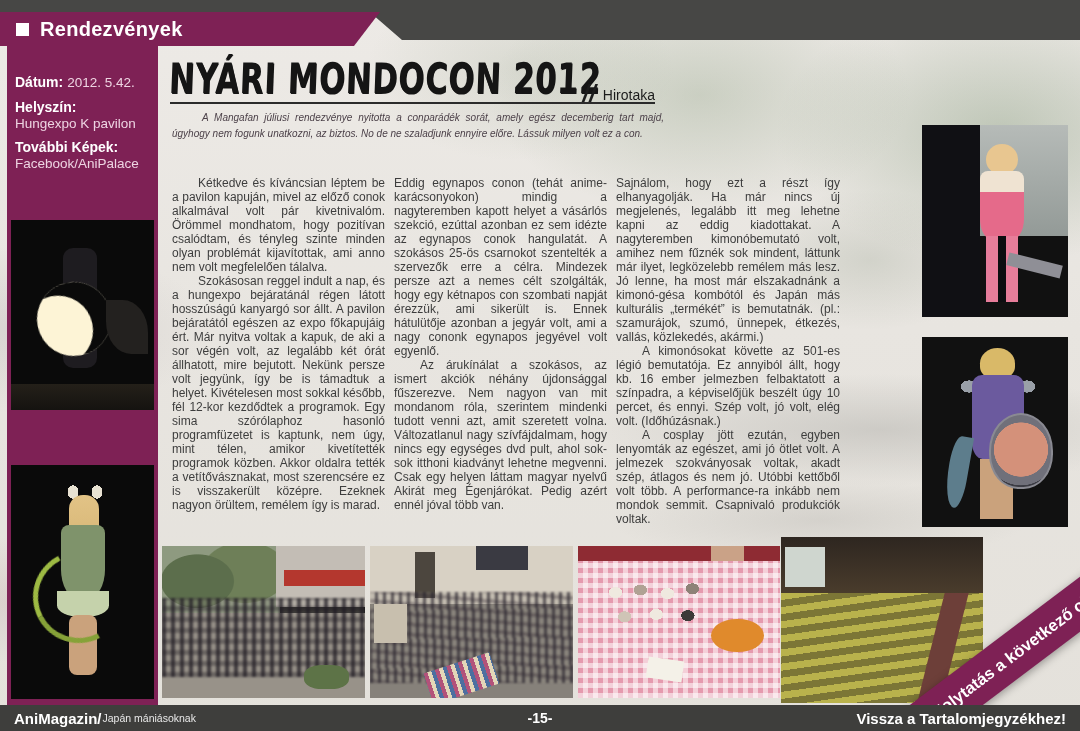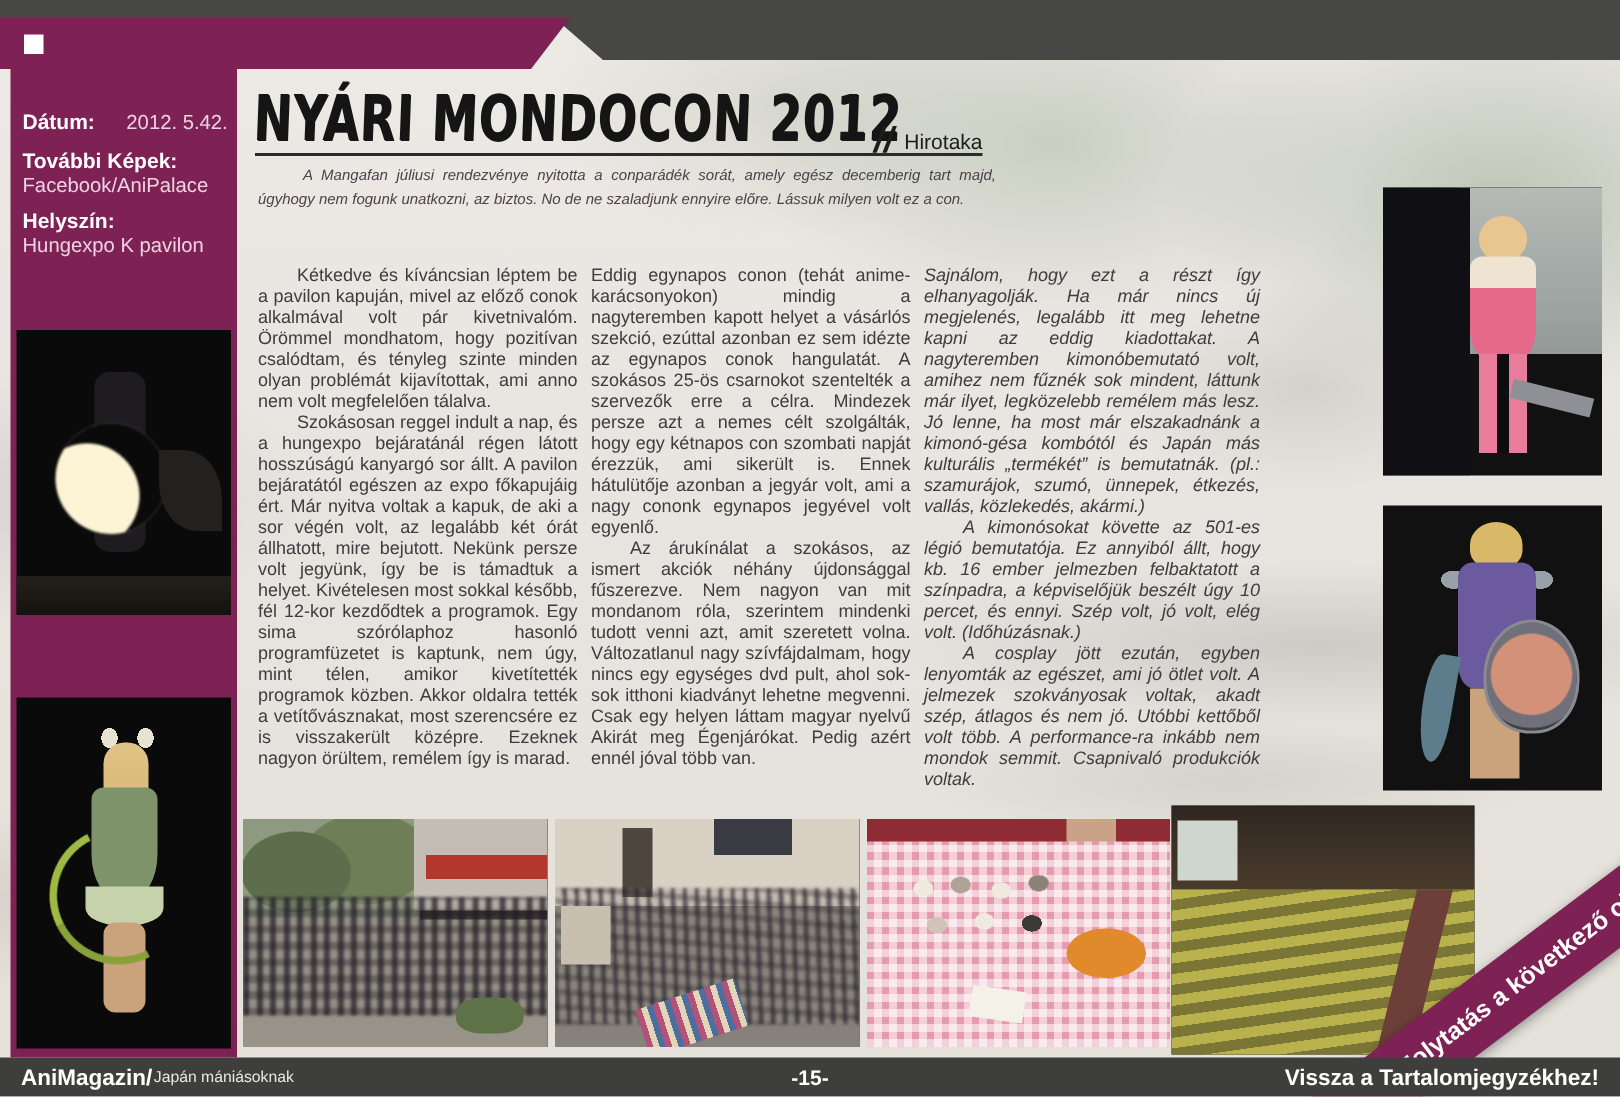--- a/index.html
+++ b/index.html
@@ -33,21 +33,21 @@
   .section-header .sq{width:13px;height:13px;background:#fff;margin-right:11px;}
   .section-title{color:#fff;font-weight:bold;font-size:20px;letter-spacing:.3px;}
 
   
   .sidebar{position:absolute;left:7px;top:46px;width:151px;height:659px;background:var(--maroon,#7e2155);
     padding:26px 6px 0 8px;color:#fff;}
   .field{margin-bottom:7px;line-height:1.22;}
   .flabel{font-weight:bold;font-size:14px;color:#fff;}
   .fvalue{font-size:13.5px;color:#eed4e2;}
   .f-stacked .flabel,.f-stacked .fvalue{display:block;}
-  .f-inline .flabel{margin-right:21px;}
+  .f-inline .flabel{margin-right:4px;}
   .side-photo{position:absolute;left:4px;width:143px;background:#0a0a0a;overflow:hidden;}
   .sp1{top:174px;height:190px;}
   .sp2{top:419px;height:234px;}
   .sp1 .stage{left:0;bottom:0;width:100%;height:26px;background:linear-gradient(180deg,#242019,#151310);}
   .sp1 .figure{left:52px;top:28px;width:34px;height:120px;background:#1e1c20;border-radius:10px;}
   .sp1 .crescent{left:26px;top:62px;width:74px;height:74px;border-radius:50%;
     background:#fdf4d6;box-shadow:inset -18px 8px 0 2px #0a0a0a;transform:rotate(-12deg);filter:blur(.6px);}
   .sp1 .wing{right:6px;top:80px;width:42px;height:54px;background:#23211f;border-radius:0 60% 0 60%;}
   .sp2 .hair{left:58px;top:30px;width:30px;height:120px;background:linear-gradient(180deg,#e2c386,#c8a560);border-radius:14px;filter:blur(.5px);}
   .sp2 .ears{left:54px;top:16px;width:40px;height:22px;background:
@@ -68,21 +68,21 @@
   .byline .slashes{font-weight:bold;font-style:italic;font-size:24px;vertical-align:-2px;margin-right:7px;}
   .byline .author{font-size:14px;}
   .intro{position:absolute;left:172px;top:110px;width:492px;margin:0;
     font-style:italic;font-size:10px;line-height:16px;color:#4c4149;text-align:justify;text-indent:30px;}
 
   .col{position:absolute;top:176px;}
   .col p{margin:0;font-size:12px;line-height:14px;color:#3d3d3d;text-align:justify;}
   .col p.indent{text-indent:26px;}
   .col1{left:172px;width:213px;}
   .col2{left:394px;width:213px;}
-  .col3{left:616px;width:224px;font-style:italic;}
+  .col3{left:616px;width:224px;}
 
   
   .photo{position:absolute;overflow:hidden;background:#111;}
   .pb1{left:162px;top:546px;width:203px;height:152px;}
   .pb1 .trees{left:0;top:0;width:58%;height:58%;background:
       radial-gradient(ellipse 60px 44px at 30% 40%,#5c6e4c 0 60%,transparent 62%),
       radial-gradient(ellipse 70px 50px at 70% 30%,#6e7f58 0 60%,transparent 62%),#8e9a80;}
   .pb1 .building{right:0;top:0;width:44%;height:40%;background:#c3bdb5;}
   .pb1 .redstripe{right:0;top:16%;width:40%;height:10%;background:#b4372e;}
   .pb1 .ground{left:0;bottom:0;width:100%;height:56%;background:#989289;}
@@ -159,33 +159,34 @@
 </head>
 <body>
 
 <div class="page">
   <div class="bg-photo"></div>
 
   <div class="topbar"></div>
 
   <div class="section-header">
     <span class="sq"></span>
+    <span class="section-title">Rendezvények</span>
   </div>
 
   <aside class="sidebar">
     <div class="field f-inline">
       <span class="flabel">Dátum:</span><span class="fvalue">2012. 5.42.</span>
     </div>
     <div class="field f-stacked">
+      <span class="flabel">Helyszín:</span>
+      <span class="fvalue">Hungexpo K pavilon</span>
+    </div>
+    <div class="field f-stacked">
       <span class="flabel">További Képek:</span>
       <span class="fvalue">Facebook/AniPalace</span>
-    </div>
-    <div class="field f-stacked">
-      <span class="flabel">Helyszín:</span>
-      <span class="fvalue">Hungexpo K pavilon</span>
     </div>
     <div class="side-photo sp1">
       <i class="stage"></i>
       <i class="figure"></i>
       <i class="crescent"></i>
       <i class="wing"></i>
     </div>
     <div class="side-photo sp2">
       <i class="ears"></i>
       <i class="hair"></i>

